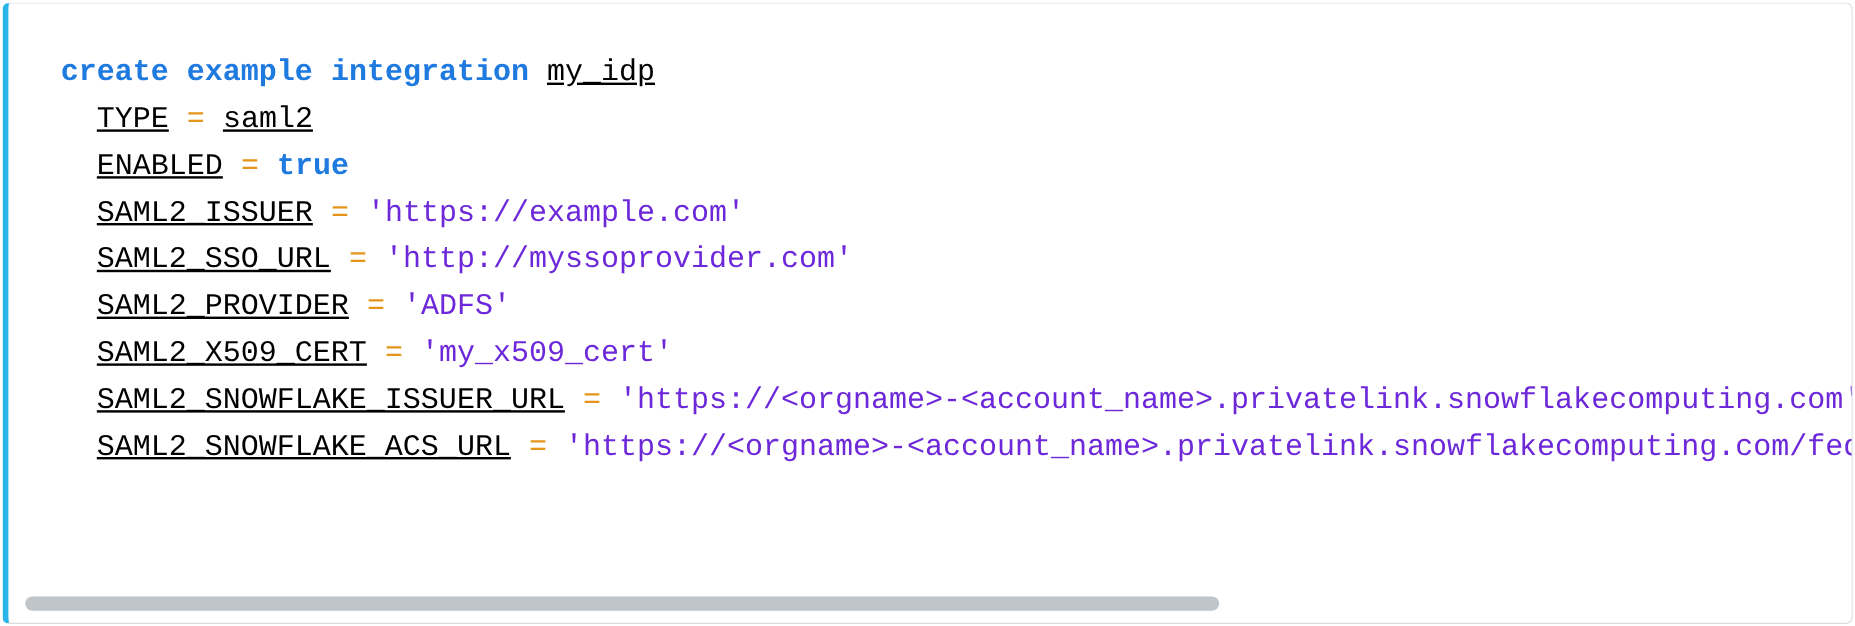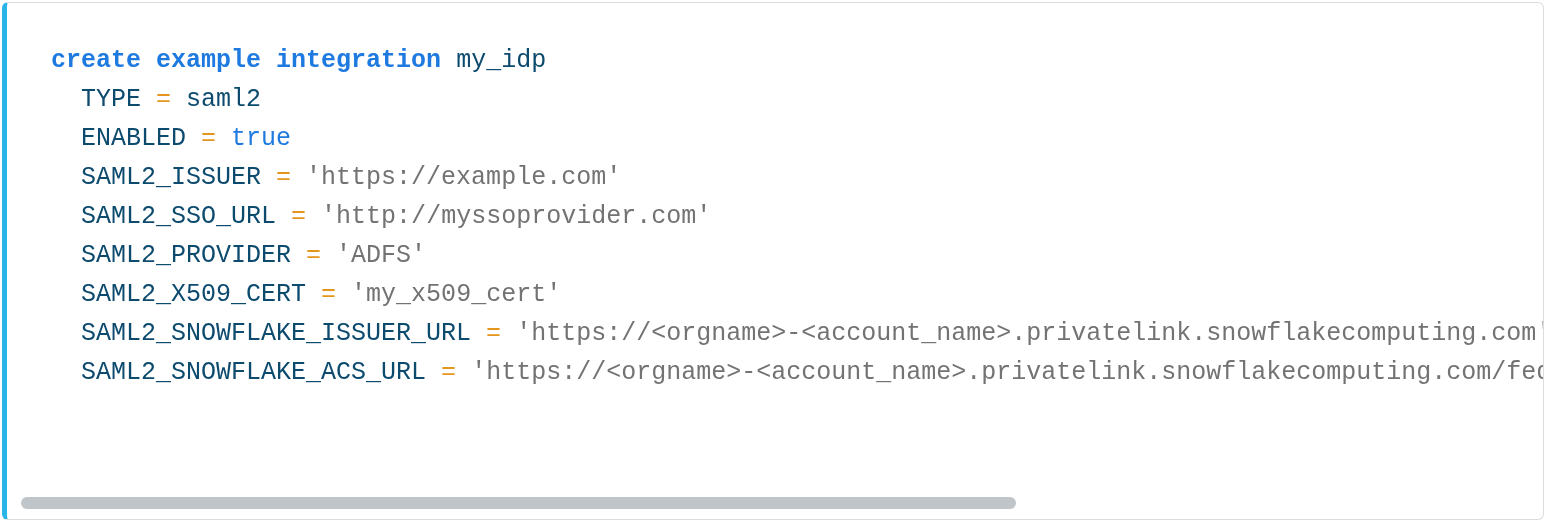--- a/index.html
+++ b/index.html
@@ -29,24 +29,24 @@
   }
   pre {
     margin: 0;
     font-family: inherit;
     font-size: 25px;
     line-height: 1.56;
     white-space: pre;
     color: #333;
   }
   .kw { color: #1f7ae0; font-weight: 700; }
-  .ident { color: #0c4a6e; }
+  .ident { color: #000000; text-decoration: underline; }
   .op { color: #e4951c; }
-  .str { color: #737373; }
-  .bool { color: #1f7ae0; font-weight: 400; text-align: right; }
+  .str { color: #6d28d9; }
+  .bool { color: #1f7ae0; font-weight: 700; text-align: right; }
 
   
   .h-scrollbar {
     position: absolute;
     left: 14px;
     right: 14px;
     bottom: 10px;
     height: 12px;
     background: transparent;
   }

